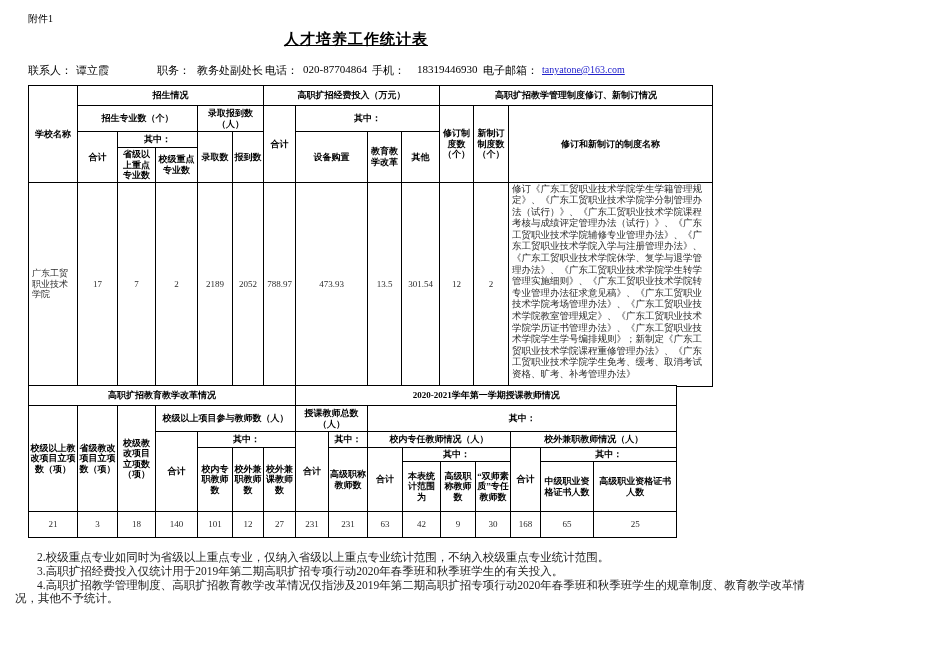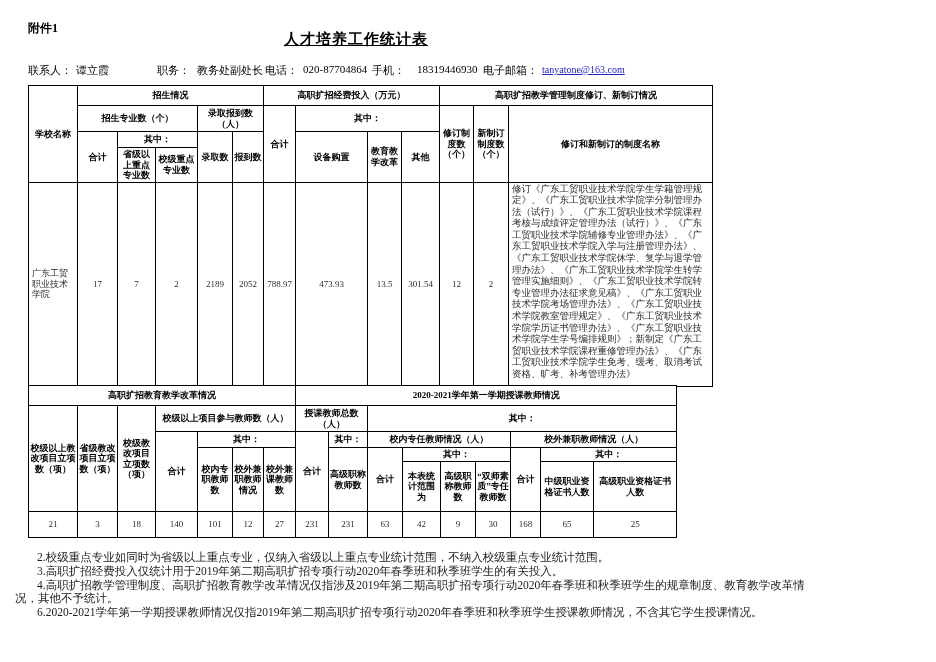--- a/index.html
+++ b/index.html
@@ -1,18 +1,18 @@
 <!DOCTYPE html>
 <html><head>
 <meta charset="utf-8">
 <style>
   * { margin:0; padding:0; box-sizing:border-box; }
   html,body { width:936px; height:662px; background:#ffffff; }
   body { position:relative; font-family:"Liberation Serif","DejaVu Serif",serif; color:#000; }
-  .attach { position:absolute; left:28px; top:20px; font-size:12px;font-weight:bold; }
+  .attach { position:absolute; left:28px; top:12px; font-size:10px; }
   .title  { position:absolute; left:28px; top:30px; width:656px; text-align:center;
             font-size:15px; font-weight:bold; letter-spacing:1px;text-decoration:underline; }
   .contact { position:absolute; top:63px; left:0; width:936px; height:15px; font-size:11px; }
   .contact span, .contact a { position:absolute; white-space:nowrap; top:0; }
   a.email { color:#2222cc; text-decoration:underline; font-size:10px; top:1px; }
 
   table { border-collapse:collapse; table-layout:fixed; position:absolute; left:28px; background:#fff; }
   #t1 { top:85px;  width:684px; }
   #t2 { top:385px; width:648px; }
   th,td { border:1px solid #000; overflow:hidden; text-align:center; vertical-align:middle;
@@ -149,21 +149,21 @@
   <tr class="r16">
     <th rowspan="3">合计</th>
     <th colspan="3">其中：</th>
     <th rowspan="3">合计</th>
     <th>其中：</th>
     <th colspan="4">校内专任教师情况（人）</th>
     <th colspan="3">校外兼职教师情况（人）</th>
   </tr>
   <tr class="r14">
     <th rowspan="2">校内专职教师数</th>
-    <th rowspan="2">校外兼职教师情况</th>
+    <th rowspan="2">校外兼职教师数</th>
     <th rowspan="2">校外兼课教师数</th>
     <th rowspan="2">高级职称教师数</th>
     <th rowspan="2">合计</th>
     <th colspan="3">其中：</th>
     <th rowspan="2">合计</th>
     <th colspan="2">其中：</th>
   </tr>
   <tr class="r50">
     <th>本表统计范围为</th>
     <th>高级职称教师数</th>
@@ -189,14 +189,13 @@
     <td>65</td>
     <td>25</td>
   </tr>
 </tbody>
   </table>
 
 <div class="notes">
   <div class="note">2.校级重点专业如同时为省级以上重点专业，仅纳入省级以上重点专业统计范围，不纳入校级重点专业统计范围。</div>
   <div class="note">3.高职扩招经费投入仅统计用于2019年第二期高职扩招专项行动2020年春季班和秋季班学生的有关投入。</div>
   <div class="note">4.高职扩招教学管理制度、高职扩招教育教学改革情况仅指涉及2019年第二期高职扩招专项行动2020年春季班和秋季班学生的规章制度、教育教学改革情况，其他不予统计。</div>
-  <div class="note">6.2020-2021学年第一学期授课教师情况仅指2019年第二期高职扩招专项行动2020年春季班和秋季班学生授课教师情况，不含其它学生授课情况。</div>
 </div>
 
 </body></html>

